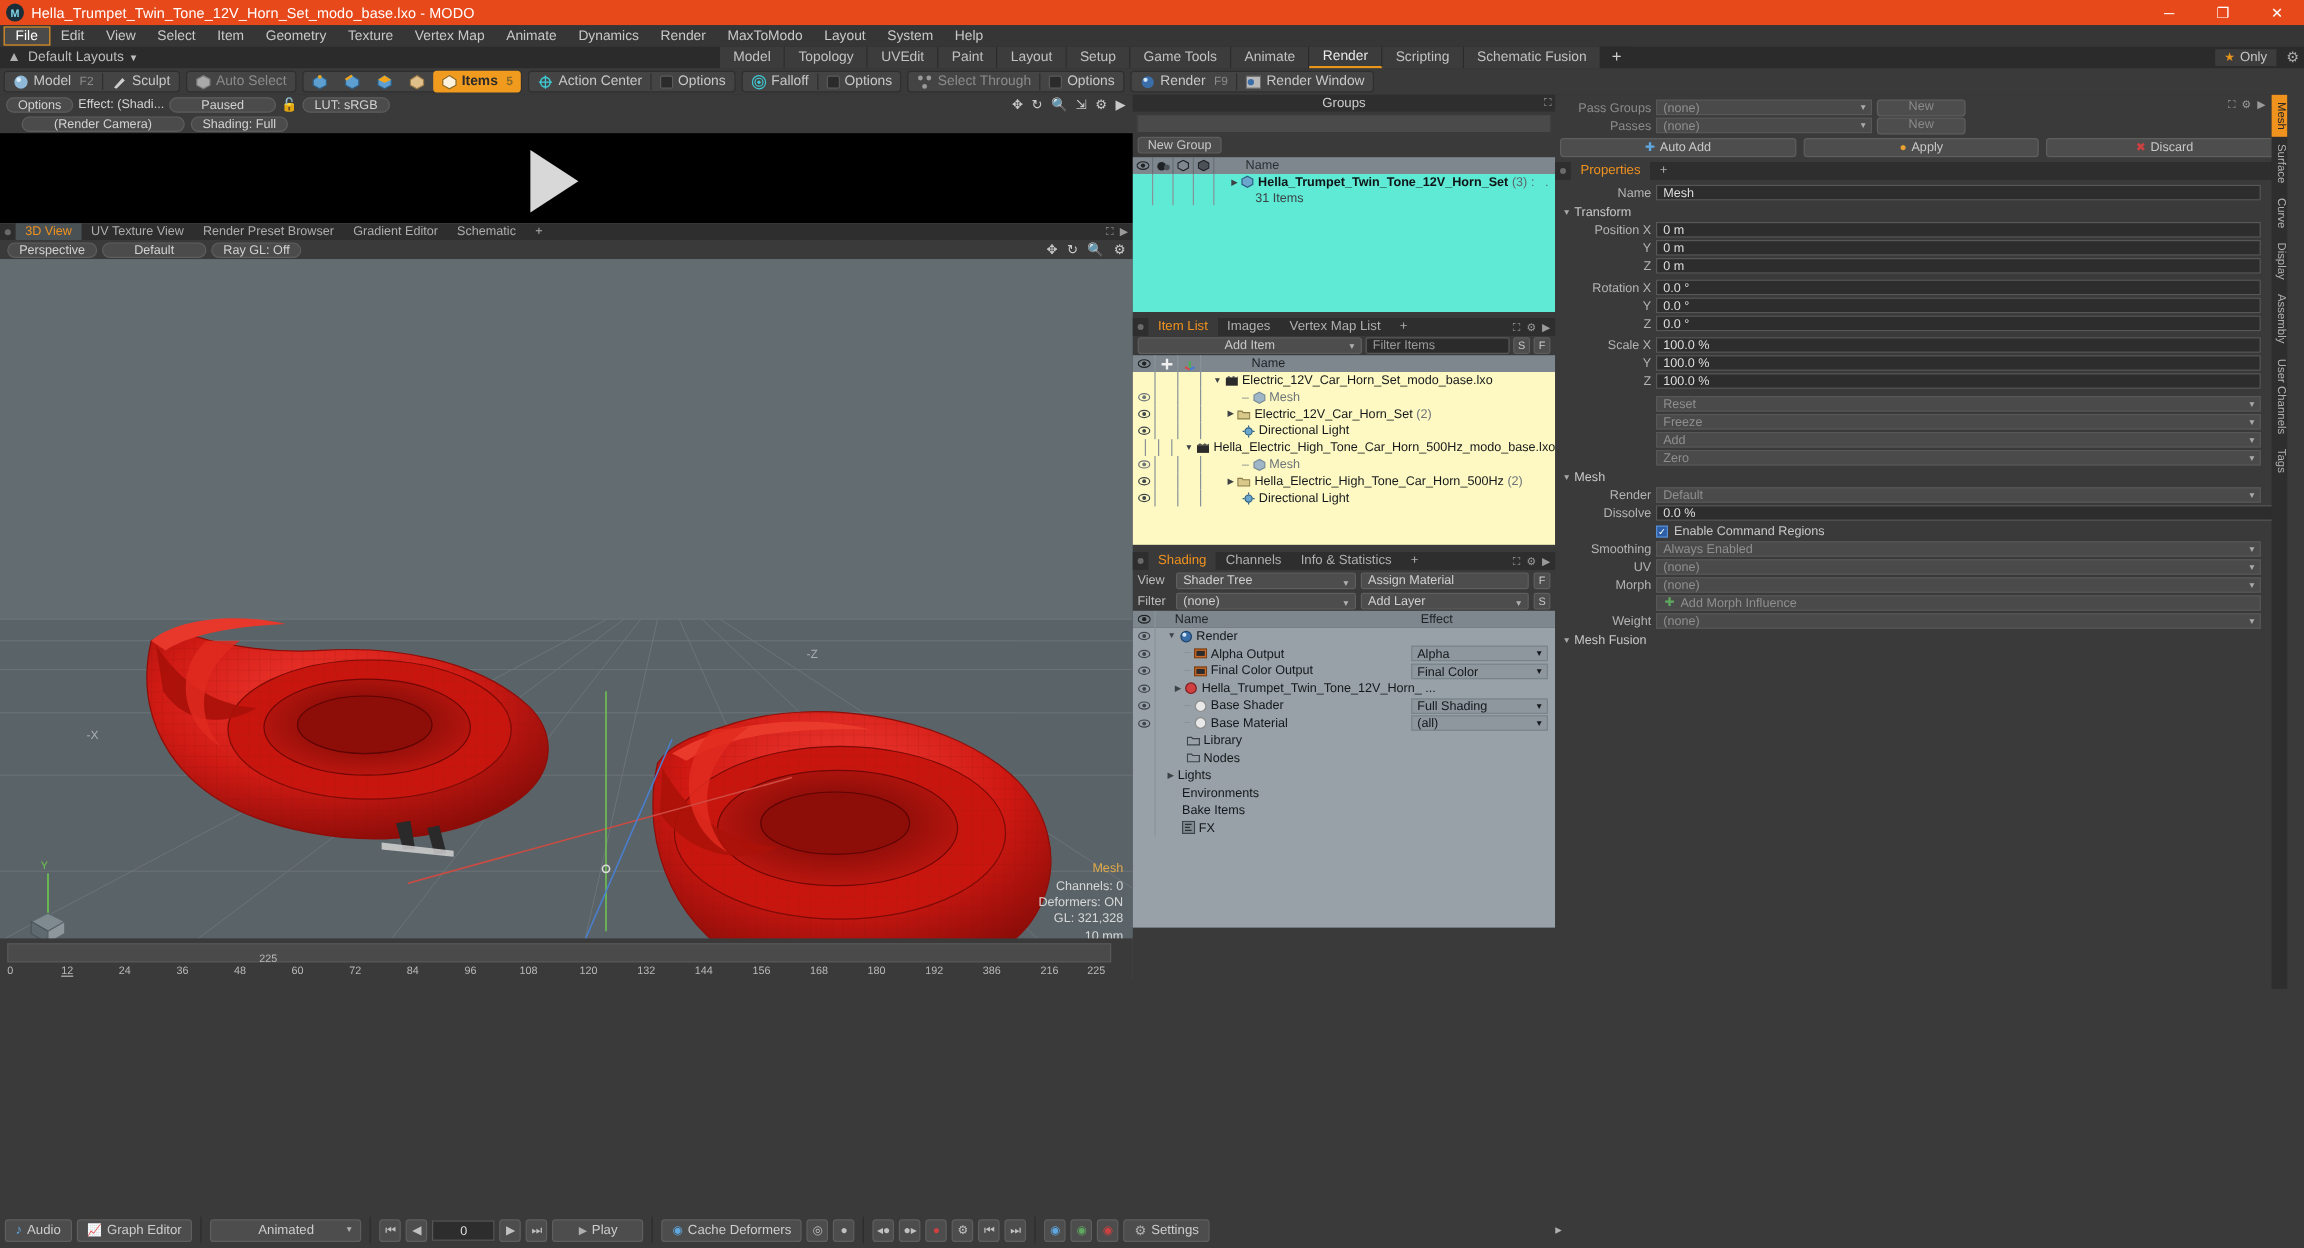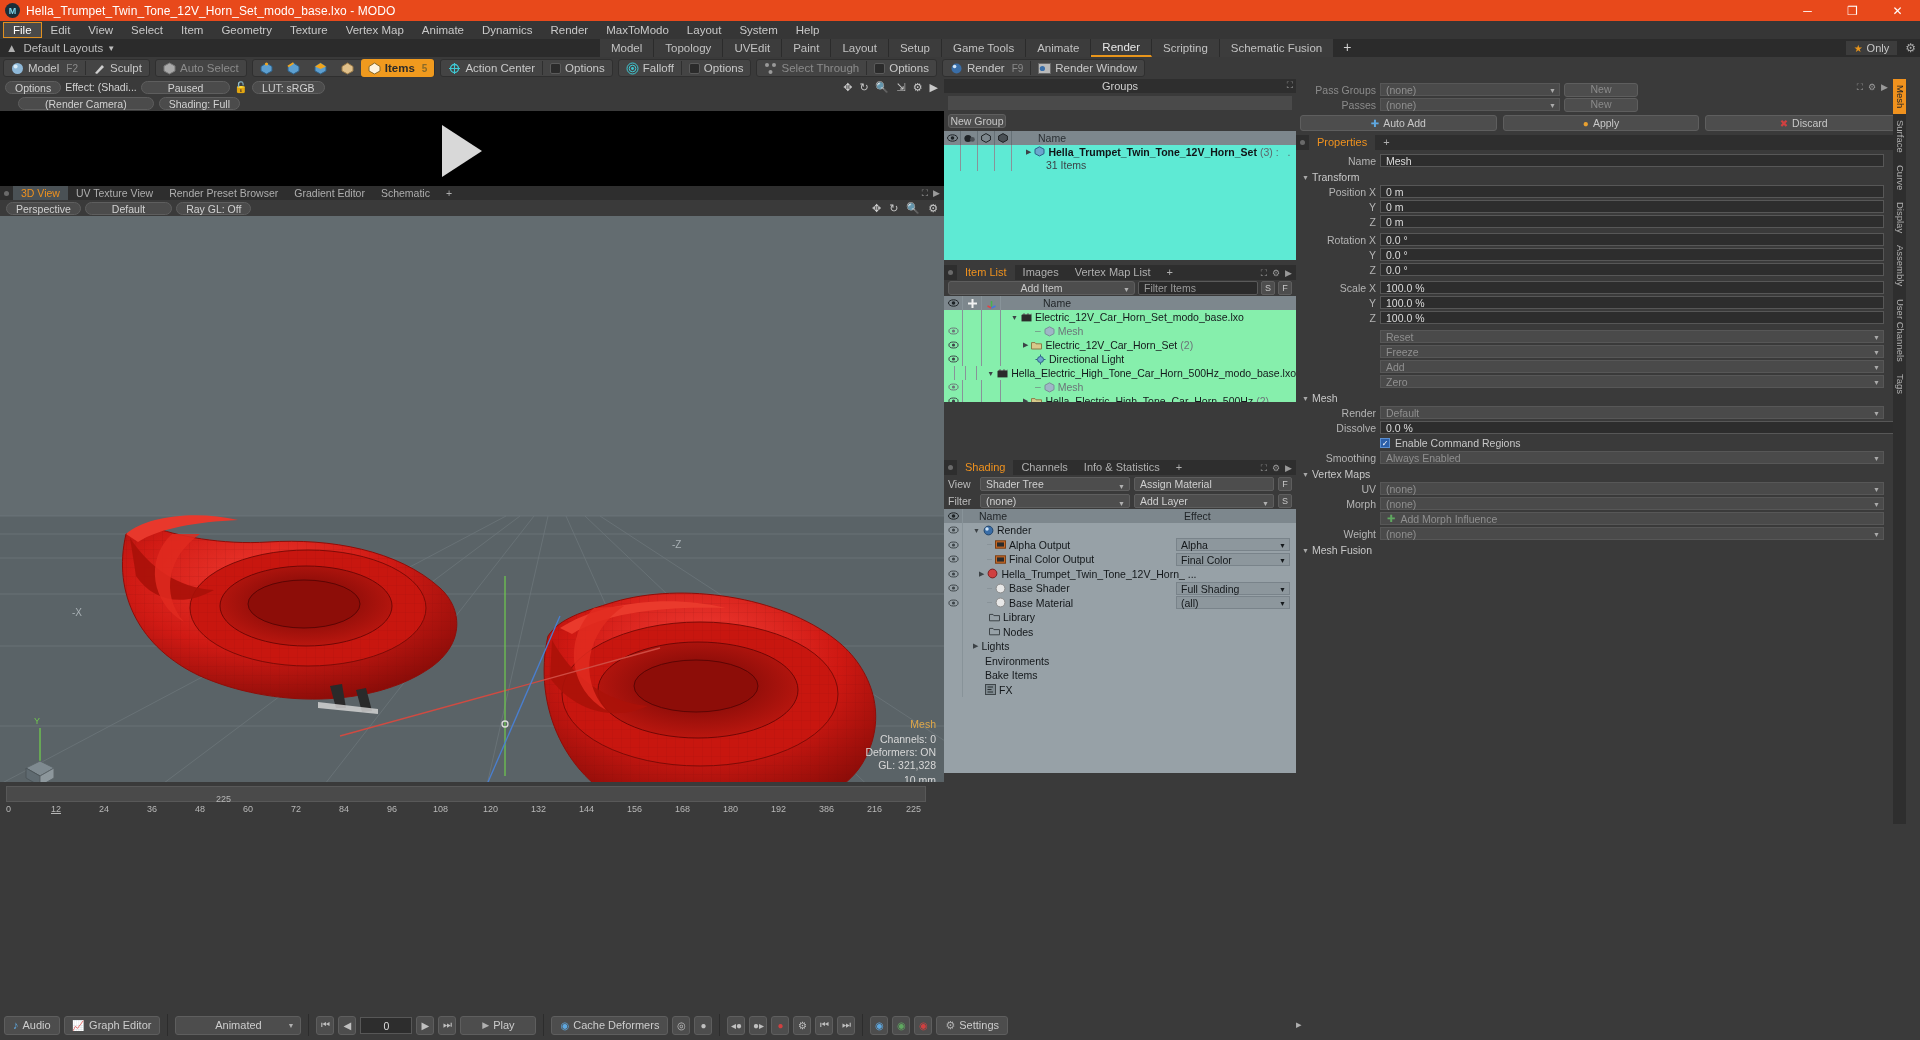--- a/index.html
+++ b/index.html
@@ -107,21 +107,21 @@
   .v3-tab{ padding:0 8px; height:14px; line-height:14px; font-size:10.5px; color:#aeaeae;}
   .v3-tab.active{ background:#4a5155; color:#f0921e; }
   .v3-ctrl{ height:16px; background:#3a3a3a; display:flex; align-items:center; gap:4px; padding-left:6px; position:relative;}
   .v3-canvas{ position:absolute; left:0; top:30px; width:944px; height:600px; overflow:hidden;
               background:linear-gradient(#636c70, #555d61);}
   .hudtext{ position:absolute; right:8px; font-size:10.5px; color:#d8d8d8; text-align:right;}
 
   
   #groups{ left:944px; top:79px; width:352px; height:186px; background:#3a3a3a; }
   .newgroup-btn{ margin:3px 4px; height:14px; background:#4d4d4d; border:1px solid #5e5e5e;
-                 border-radius:3px; font-size:10.5px; line-height:13px; text-align:center; width:58px;}
+                 border-radius:3px; font-size:10.5px; line-height:13px; text-align:center; width:70px;}
   .tree-head{ display:flex; height:14px; background:#7d878d; color:#1f2326; font-size:10.5px; align-items:center;}
   .th-ic{ width:17px; height:14px; border-right:1px solid #667076; display:flex;align-items:center;justify-content:center;}
   .th-name{ padding-left:26px; color:#2a2f33; }
   .tree-body{ background:#5eead4; }
   .trow{ display:flex; height:13px; align-items:center; font-size:10.5px; color:#1c2023;}
   .trow .cells{ display:flex; }
   .tcell{ width:17px; height:13px; border-right:1px solid #889399; display:flex;align-items:center;justify-content:center;}
   .tname{ padding-left:8px; display:flex; align-items:center; gap:3px; white-space:nowrap;}
   .tname b{ font-weight:bold; color:#101417; }
   .gcount{ color:#5d676d; font-weight:normal; }
@@ -130,21 +130,21 @@
   #itemlist{ left:944px; top:265px; width:352px; height:195px; background:#3a3a3a;}
   .il-bar{ height:16px; display:flex; align-items:center; gap:3px; padding:2px 4px; }
   .additem{ flex:1 1 auto; background:#4d4d4d; border:1px solid #5e5e5e; border-radius:3px;
             height:14px; line-height:13px; font-size:10.5px; text-align:center; position:relative;}
   .additem .car{ position:absolute; right:4px; top:1px; font-size:7px; color:#b0b0b0;}
   .filterbox{ width:120px; background:#2b2b2b; border:1px solid #5a5a5a; border-radius:2px;
               height:14px; line-height:13px; font-size:10.5px; color:#9a9a9a; padding-left:5px;}
   .sqbtn{ width:14px;height:14px;background:#4d4d4d;border:1px solid #5e5e5e;border-radius:2px;
           font-size:9px; line-height:13px; text-align:center;}
   .il-head{ display:flex; height:14px; background:#7d878d; color:#1f2326; font-size:10.5px; align-items:center;}
-  .il-body{ background:#86efac; height:92px; overflow:hidden;}
+  .il-body{ background:#fef9c3; height:144px; overflow:hidden;}
   .ilrow{ display:flex; height:14px; align-items:center; font-size:10.5px; color:#14181b; }
   .ilcell{ width:19px;height:14px;border-right:1px solid #889399; display:flex;align-items:center;justify-content:center;}
   .ilname{ display:flex; align-items:center; gap:3px; white-space:nowrap; padding-left:4px; }
   .ind1{ padding-left:10px;} .ind2{ padding-left:22px;} .ind3{ padding-left:34px;}
   .muted{ color:#6c7479; }
   .caret{ font-size:7px; color:#3c4246; }
 
   
   #shading{ left:944px; top:460px; width:352px; height:356px; background:#3a3a3a;}
   .sh-row{ height:17px; display:flex; align-items:center; gap:4px; padding:1px 4px; }
@@ -1228,24 +1228,20 @@
       </div>
     </div>
     <div class="pr-row">
       <span class="pr-lab">Smoothing</span>
       <div class="pr-field grey" style="margin-right:18px;">
         <span>Always Enabled</span>
         <span class="car">▼</span>
       </div>
     </div>
 
-    <div class="sect">
-      <span class="tri">▼</span>
-      <span>Vertex Maps</span>
-    </div>
     <div class="pr-row">
       <span class="pr-lab">UV</span>
       <div class="pr-field grey" style="margin-right:18px;">
         <span>(none)</span>
         <span class="car">▼</span>
       </div>
     </div>
     <div class="pr-row">
       <span class="pr-lab">Morph</span>
       <div class="pr-field grey" style="margin-right:18px;">

